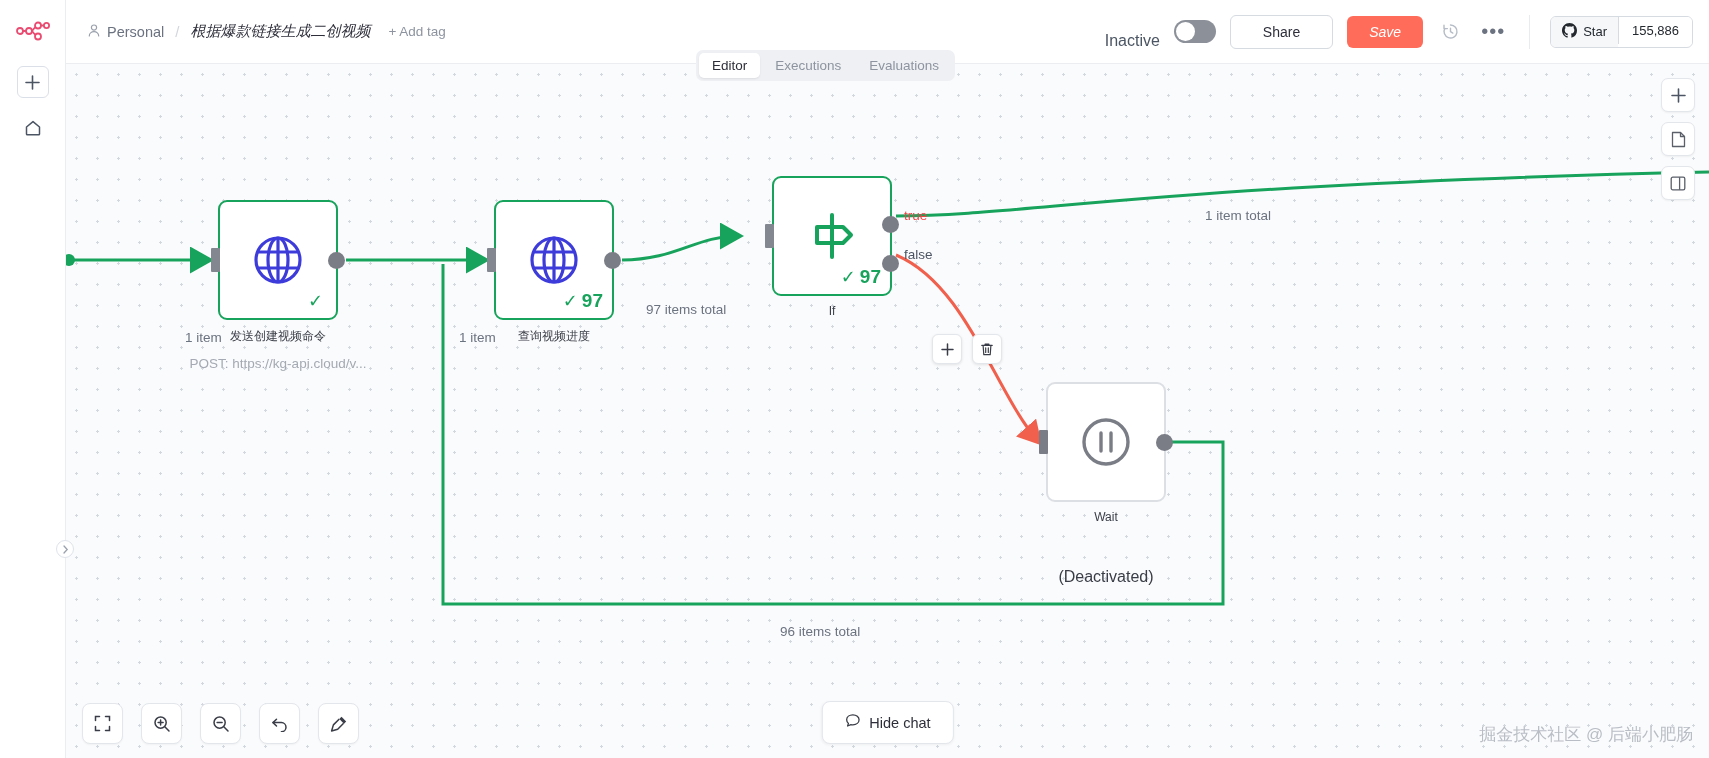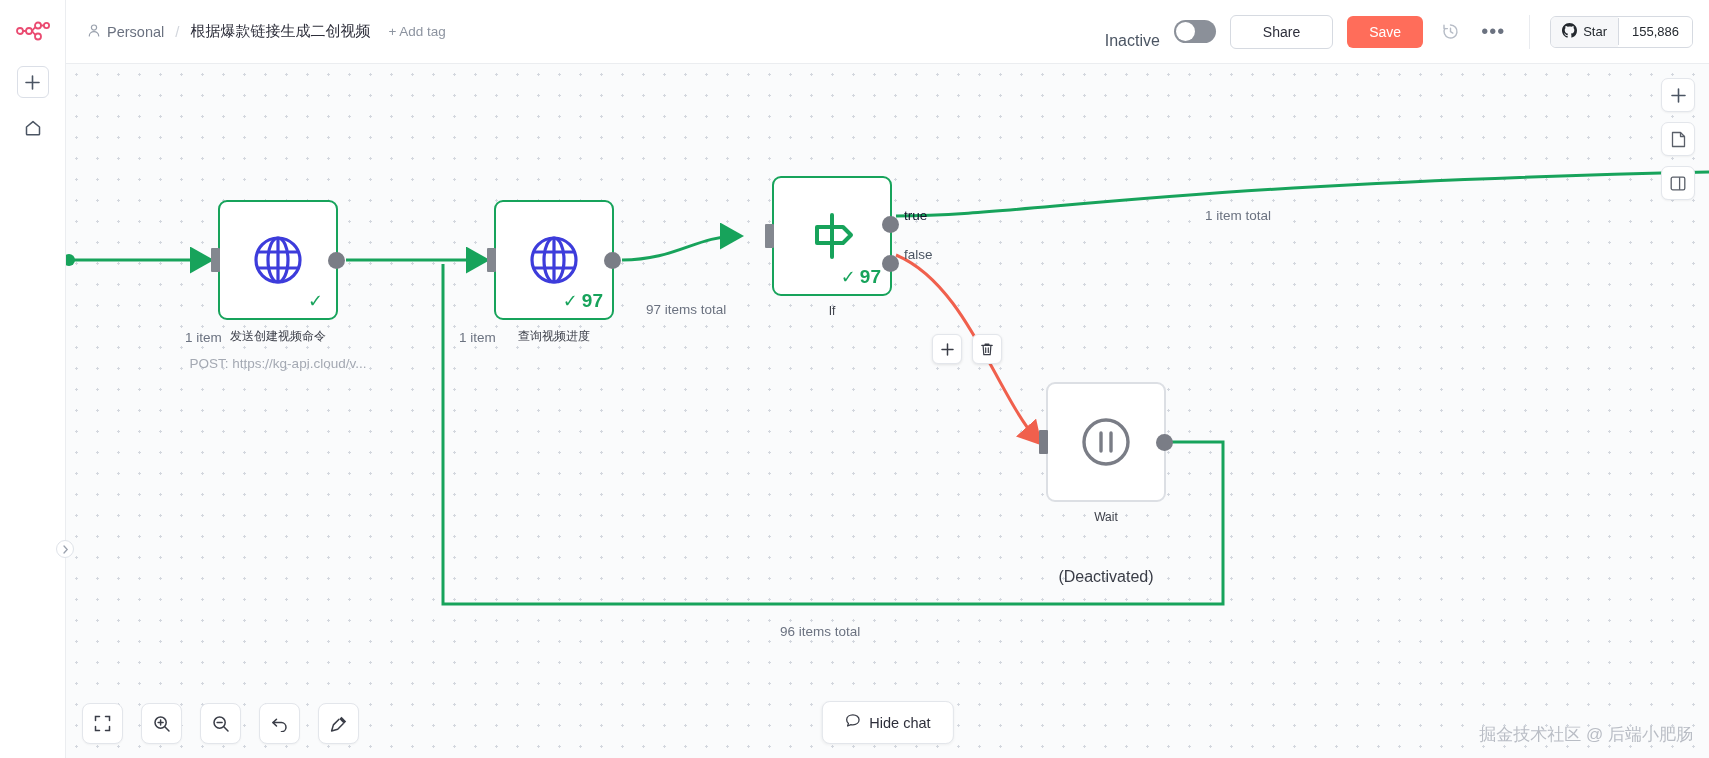--- a/index.html
+++ b/index.html
@@ -35,46 +35,46 @@
 
   
   .header {
     position: absolute; left: 66px; top: 0; right: 0; height: 64px;
     background: #ffffff; border-bottom: 1px solid #ebedf0;
     display: flex; align-items: center; padding: 0 16px 0 22px; z-index: 25;
   }
   .crumb { display: flex; align-items: center; gap: 7px; font-size: 14.5px; color: #6b7280; }
   .crumb .person-ico { font-size: 12px; color: #9aa1ad; }
   .crumb-sep { color: #d2d6dd; margin: 0 4px; font-size: 15px; }
-  .wf-title { font-size: 15px; color: #2d2e3a; }
+  .wf-title { font-size: 15px; color: #2d2e3a; font-style: italic; }
   .add-tag { font-size: 13.5px; color: #8d94a0; margin-left: 18px; cursor: pointer; }
 
   .hdr-right { margin-left: auto; display: flex; align-items: center; gap: 14px; }
   .inactive-label { font-size: 16px; color: #4b5563; margin-top: 19px; }
   .toggle {
     width: 42px; height: 23px; border-radius: 12px; background: #8b9099;
     position: relative; cursor: pointer;
   }
   .toggle .knob {
     position: absolute; left: 2px; top: 2px; width: 19px; height: 19px;
     border-radius: 50%; background: #fff;
   }
   .btn-share {
     padding: 8px 32px; border: 1px solid #d6dae1; border-radius: 6px;
     background: #fff; font-size: 14px; color: #2d2e3a; cursor: pointer;
   }
   .btn-save {
     padding: 8px 22px; border: none; border-radius: 6px;
-    background: #ff6d5a; color: #fff; font-size: 14px; cursor: pointer;
+    background: #ff6d5a; color: #fff; font-size: 14px; cursor: pointer; font-style: italic;
   }
   .icon-btn { width: 26px; height: 26px; display:flex; align-items:center; justify-content:center; color:#b6bcc6; cursor:pointer; }
   .dots { font-size: 20px; color: #6b7280; letter-spacing: 1px; cursor: pointer; padding: 0 4px; }
   .hdr-divider { width: 1px; height: 34px; background: #e9ebef; margin: 0 6px; }
   .gh {
-    display: flex; align-items: center; border: 1px solid #d6dae1; border-radius: 6px;
+    display: flex; align-items: flex-start; border: 1px solid #d6dae1; border-radius: 6px;
     overflow: hidden; font-size: 13px; cursor: pointer;
   }
   .gh .gh-star { display: flex; align-items: center; gap: 6px; padding: 6px 11px; background: #f6f7f9; color: #24292f; }
   .gh .gh-count { display: flex; align-items: center; padding: 6px 13px; background: #fff; color: #24292f; border-left: 1px solid #d6dae1; }
 
   
   .tabs {
     position: absolute; left: 696px; top: 50px; height: 31px;
     background: #eef0f3; border-radius: 7px; display: flex; align-items: center;
     padding: 3px; gap: 2px; z-index: 26;
@@ -121,21 +121,21 @@
   .port.out { right: -9px; }
   .port.out.t { top: 38px; margin-top: 0; }
   .port.out.f { top: 77px; margin-top: 0; }
   .in-stub {
     position: absolute; left: -9px; top: 50%; margin-top: -12px;
     width: 9px; height: 24px; background: #83878f; border-radius: 1px;
   }
   .in-stub.red { background: #7a7d86; }
 
   .port-lbl { position: absolute; font-size: 13.5px; white-space: nowrap; }
-  .port-lbl.t { color: #0f172a; left: 130px; top: 30px; }
+  .port-lbl.t { color: #ef4444; left: 130px; top: 30px; }
   .port-lbl.f { color: #4b5563; left: 130px; top: 69px; }
 
   .edge-lbl {
     position: absolute; font-size: 13.5px; color: #6b7280;
     background: #fafbfc; padding: 0 5px; white-space: nowrap; margin-top: 32px;
   }
 
   
   .edge-tools { position: absolute; display: flex; gap: 10px; }
   .edge-tools .et {
@@ -242,20 +242,25 @@
                 <path d="M8 0C3.58 0 0 3.58 0 8c0 3.54 2.29 6.53 5.47 7.59.4.07.55-.17.55-.38 0-.19-.01-.82-.01-1.49-2.01.37-2.53-.49-2.69-.94-.09-.23-.48-.94-.82-1.13-.28-.15-.68-.52-.01-.53.63-.01 1.08.58 1.23.82.72 1.21 1.87.87 2.33.66.07-.52.28-.87.51-1.07-1.78-.2-3.64-.89-3.64-3.95 0-.87.31-1.59.82-2.15-.08-.2-.36-1.02.08-2.12 0 0 .67-.21 2.2.82a7.4 7.4 0 0 1 2-.27c.68 0 1.36.09 2 .27 1.53-1.04 2.2-.82 2.2-.82.44 1.1.16 1.92.08 2.12.51.56.82 1.27.82 2.15 0 3.07-1.87 3.75-3.65 3.95.29.25.54.73.54 1.48 0 1.07-.01 1.93-.01 2.2 0 .21.15.46.55.38A8.01 8.01 0 0 0 16 8c0-4.42-3.58-8-8-8z"></path>
               </svg>
           </span>
           <span>Star</span>
         </div>
         <div class="gh-count">155,886</div>
       </div>
     </div>
   </div>
 
+  <div class="tabs">
+    <div class="tab active">Editor</div>
+    <div class="tab">Executions</div>
+    <div class="tab">Evaluations</div>
+  </div>
 
   <div class="canvas">
 
     <svg class="svg-layer">
       <defs>
         <marker id="ar-g" markerWidth="9" markerHeight="9" refX="6" refY="4.5" orient="auto">
           <path d="M0 0 L8 4.5 L0 9 Z" fill="#17a35b"></path>
         </marker>
         <marker id="ar-r" markerWidth="9" markerHeight="9" refX="6" refY="4.5" orient="auto">
           <path d="M0 0 L8 4.5 L0 9 Z" fill="#f0604d"></path>

